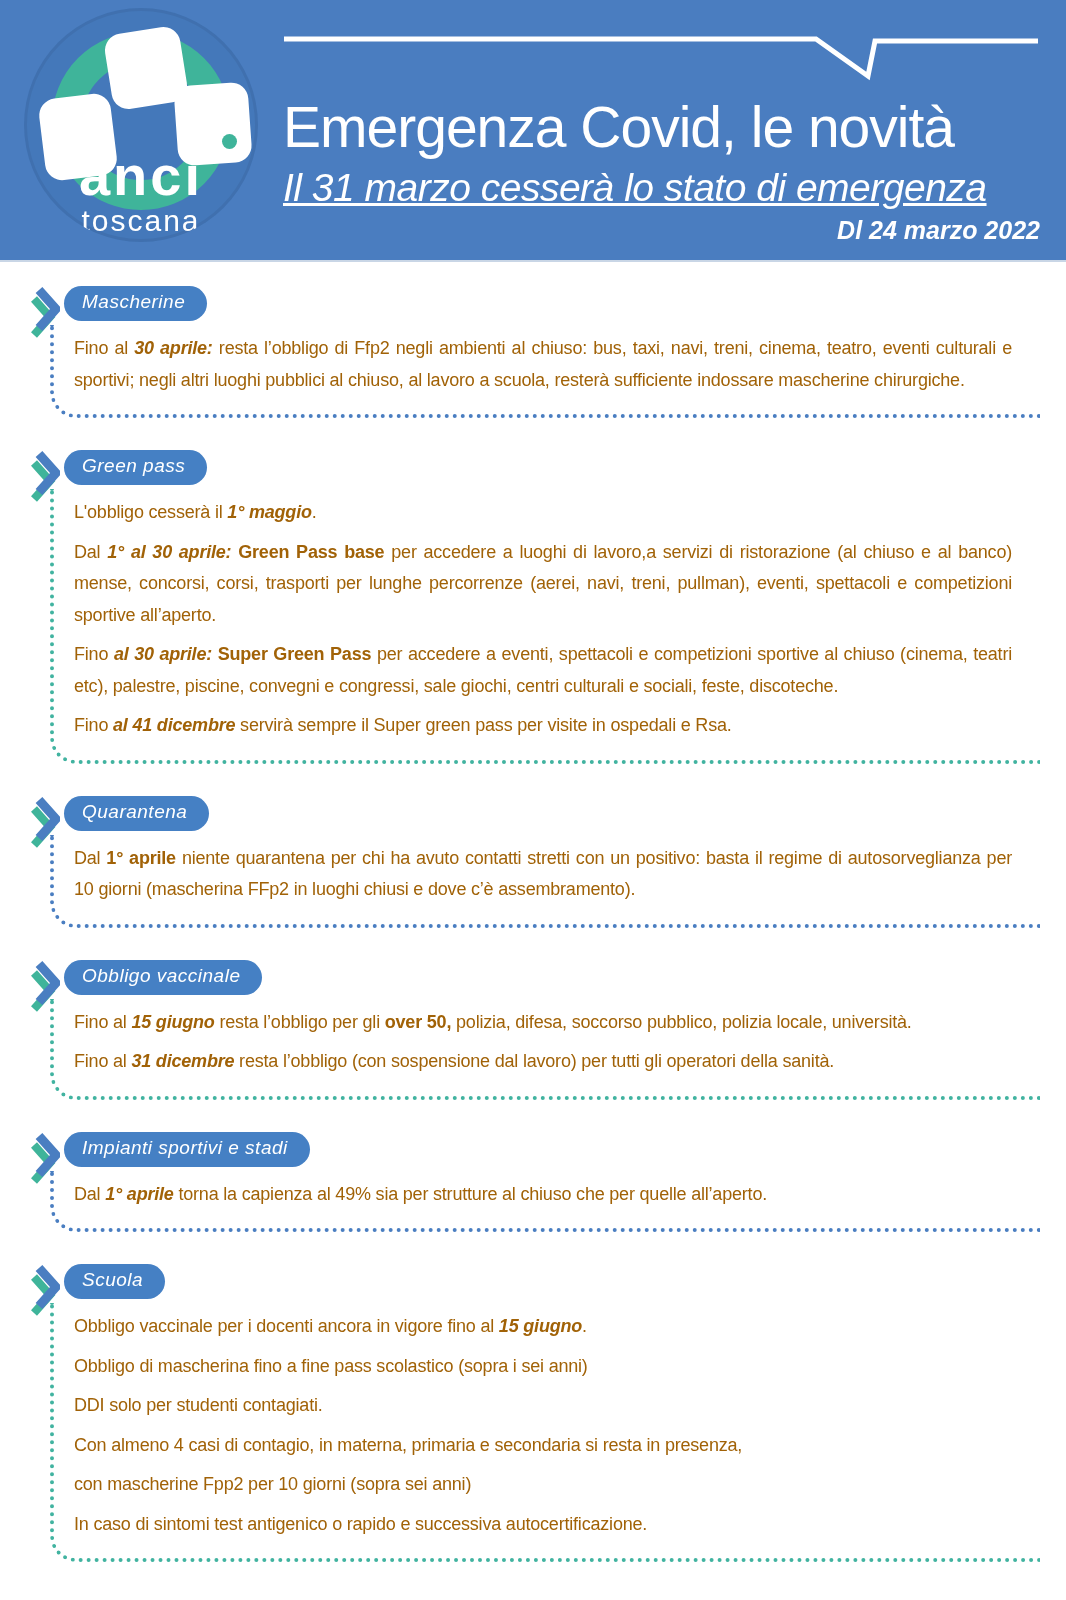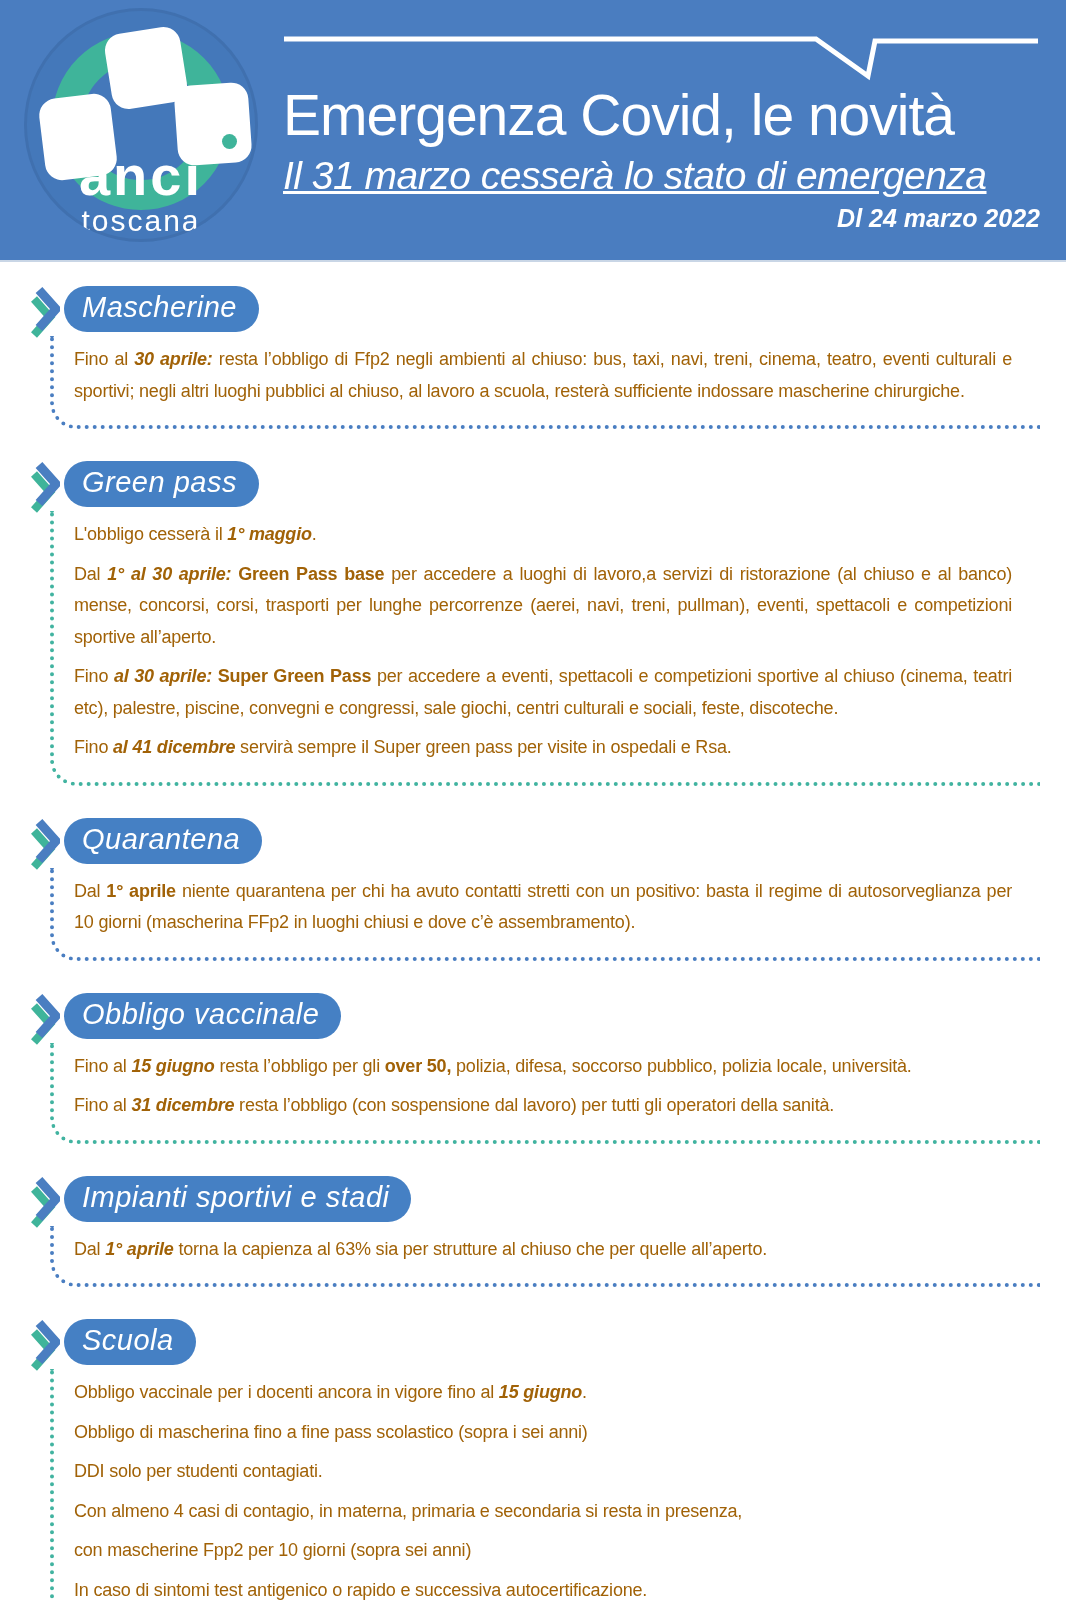--- a/index.html
+++ b/index.html
@@ -29,36 +29,36 @@
   .sq-top   { left: 84px; top: 22px;  transform: rotate(-9deg); }
   .sq-left  { left: 18px; top: 88px;  transform: rotate(-7deg); width: 72px; height: 82px; }
   .sq-right { left: 152px; top: 76px; transform: rotate(-4deg); width: 74px; height: 80px; }
   .logo-idot { position: absolute; left: 198px; top: 126px; width: 15px; height: 15px; border-radius: 50%; background: #3fb49a; }
   .logo-text { position: absolute; left: 0; right: 0; top: 140px; text-align: center; color: #fff; }
   .logo-anci { font-size: 56px; line-height: 1; letter-spacing: 3px; font-weight: bold; }
   .logo-toscana { font-size: 30px; line-height: 1; letter-spacing: 2px; margin-top: 2px; }
 
   .head-right { position: absolute; left: 283px; top: 34px; width: 757px; color: #fff; }
   .callout-line { display: block; width: 757px; height: 48px; }
-  .masthead h1 { font-size: 57px; font-weight: 500; line-height: 1.05; margin-top: 4px; letter-spacing: -1px; }
+  .masthead h1 { font-size: 57px; font-weight: 500; line-height: 1.05; margin-top: 16px; letter-spacing: -1px; }
   .subtitle { font-size: 39px; font-style: italic; margin-top: 8px; letter-spacing: -0.5px; text-decoration: underline; }
   .decree-date { font-size: 25px; font-weight: bold; font-style: italic; text-align: right; margin-top: 6px; }
 
   
   main { flex: 1 1 auto; padding-top: 24px; }
   .section { position: relative; margin: 0 26px 32px 50px; }
   .section[data-accent="blue"] { --c: #4a7ec1; }
   .section[data-accent="teal"] { --c: #41b3a0; }
   .chev { position: absolute; left: -20px; top: 0; width: 30px; height: 54px; }
   .chev polyline { fill: none; stroke-width: 8; }
   .chev .chev-teal { stroke: #3fb49a; }
   .chev .chev-blue { stroke: #4a7ec1; stroke-width: 9; }
   .pill {
     display: inline-block; margin-left: 14px; background: #4580c4; color: #fff;
-    font-style: italic; font-size: 29px; font-weight: 500; letter-spacing: 0.5px;
+    font-style: italic; font-size: 19px; font-weight: 500; letter-spacing: 0.5px;
     padding: 5px 22px 8px 18px; border-radius: 25px;
   }
   .sec-body {
     margin-top: 4px;
     border-left: 4px dotted var(--c);
     border-bottom: 4px dotted var(--c);
     border-bottom-left-radius: 26px;
     padding: 8px 28px 16px 20px;
   }
   .para { font-size: 18px; line-height: 1.75; letter-spacing: -0.2px; margin-bottom: 8px; color: #a16207; }
@@ -154,21 +154,21 @@
 
   <section class="section" data-accent="blue">
     <svg class="chev" viewBox="0 0 30 54">
       <polyline class="chev-teal" points="4,13 20,31 4,49"></polyline>
       <polyline class="chev-blue" points="9,4 26,23 9,42"></polyline>
     </svg>
     <div class="pill">
       <span class="pill-label">Impianti sportivi e stadi</span>
     </div>
     <div class="sec-body">
-          <p class="para"><span>Dal </span><span class="b i">1° aprile</span><span> torna la capienza al 63% sia per strutture al chiuso che per quelle all’aperto.</span></p>
+          <p class="para"><span>Dal </span><span class="b i">1° aprile</span><span> torna la capienza al 49% sia per strutture al chiuso che per quelle all’aperto.</span></p>
         </div>
   </section>
 
   <section class="section" data-accent="teal">
     <svg class="chev" viewBox="0 0 30 54">
       <polyline class="chev-teal" points="4,13 20,31 4,49"></polyline>
       <polyline class="chev-blue" points="9,4 26,23 9,42"></polyline>
     </svg>
     <div class="pill">
       <span class="pill-label">Scuola</span>

